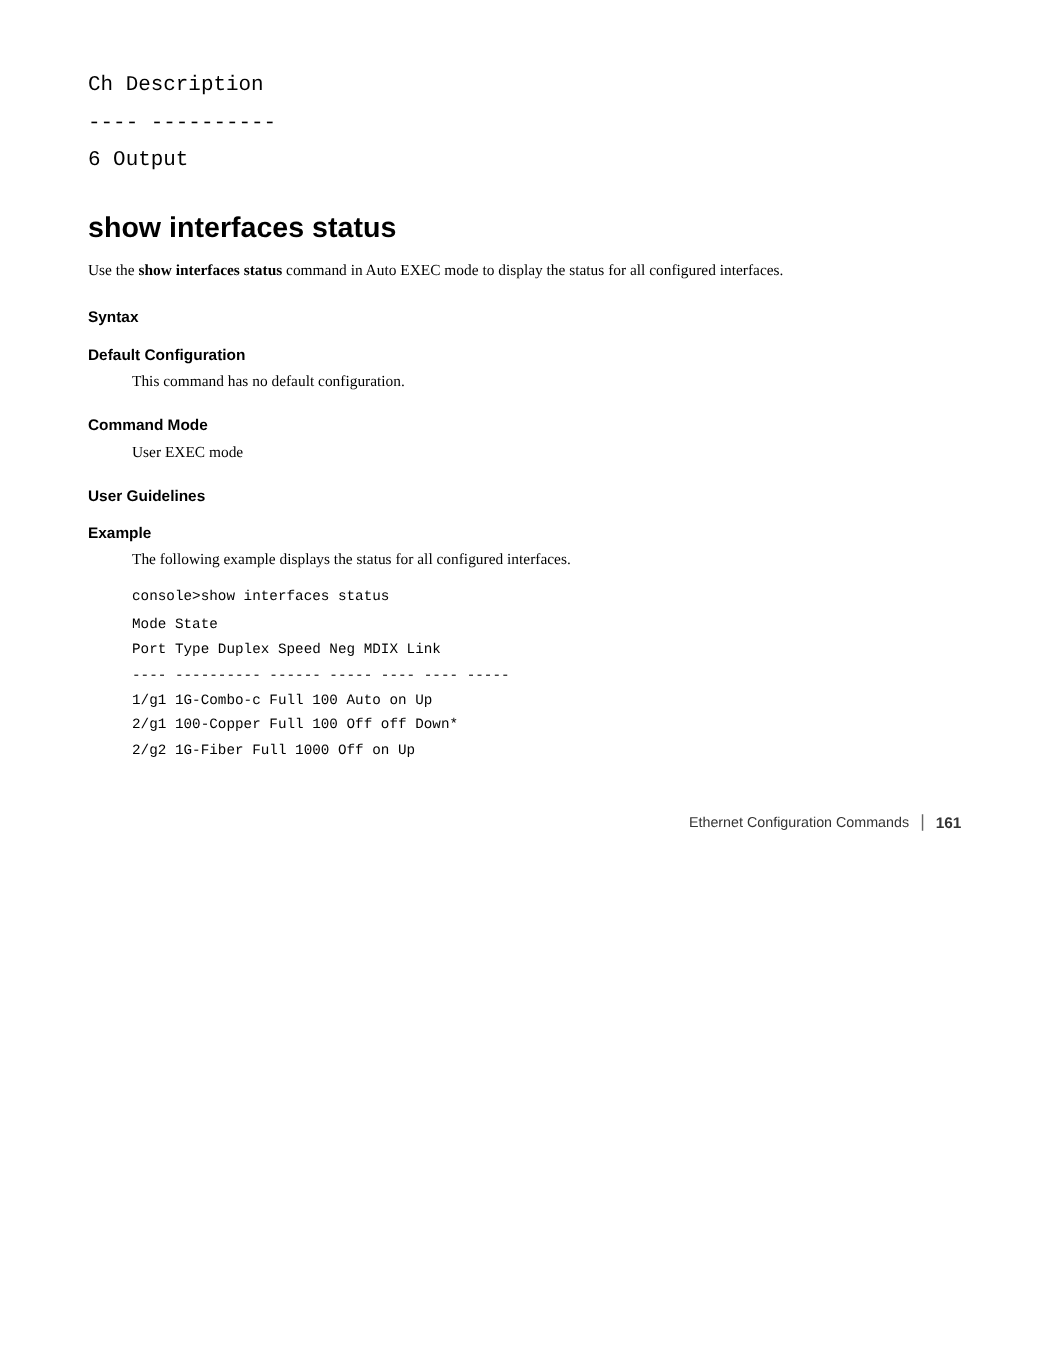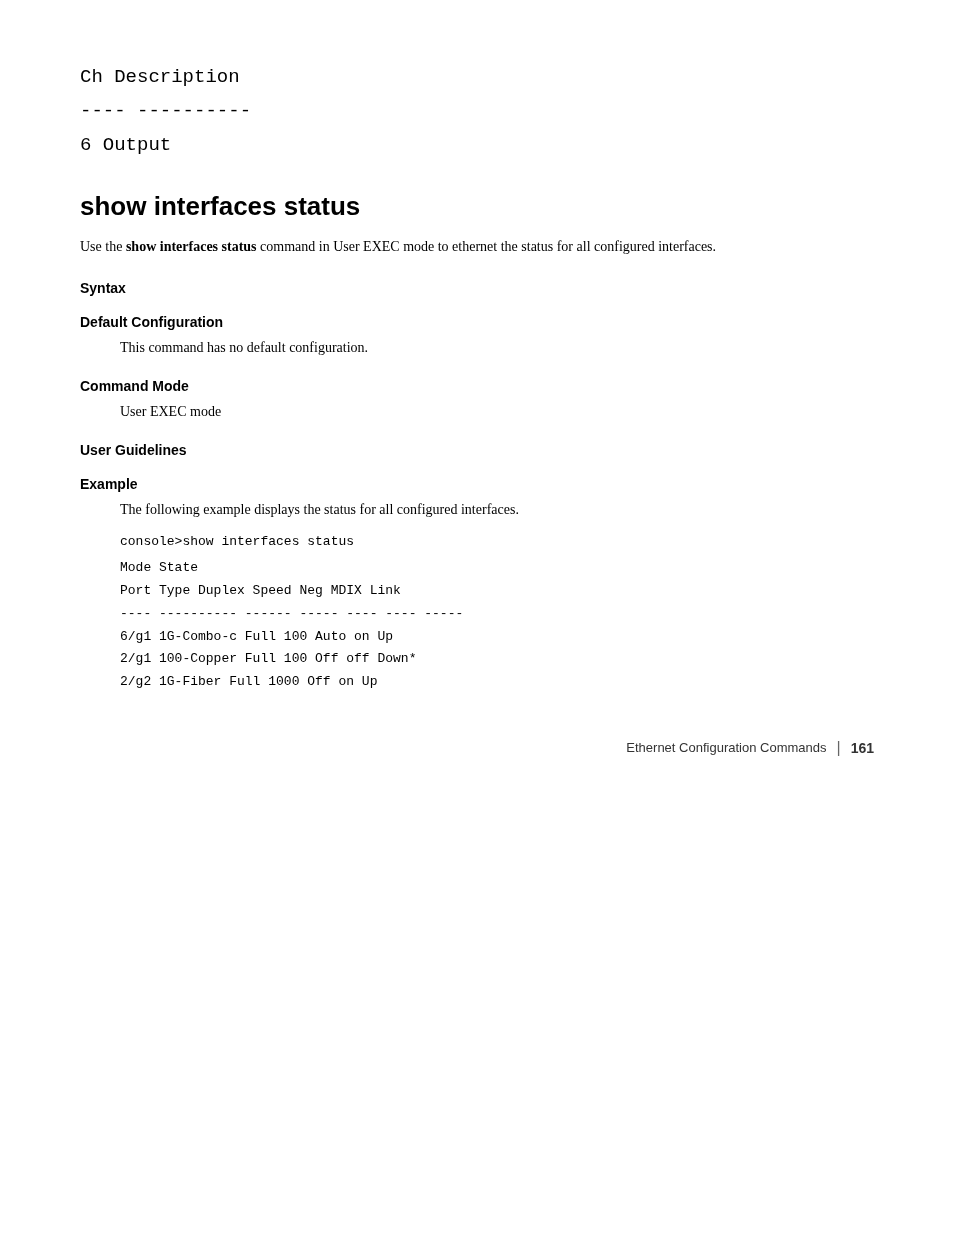--- a/index.html
+++ b/index.html
@@ -115,21 +115,21 @@
 
   <div class="top-code-block">
     <div>Ch        Description</div>
     <div>----      ----------</div>
     <div>6         Output</div>
   </div>
 
   <div class="section-title">show interfaces status</div>
 
   <p class="section-desc">
-    <span>Use the </span><strong>show interfaces status</strong><span> command in User EXEC mode to ethernet the status for all configured interfaces.</span>
+    <span>Use the </span><strong>show interfaces status</strong><span> command in Auto EXEC mode to display the status for all configured interfaces.</span>
   </p>
 
   <div class="subsection-title">Syntax</div>
   <div class="subsection-content">
   </div>
 
   <div class="subsection-title">Default Configuration</div>
   <div class="subsection-content">
     <span>This command has no default configuration.</span>
   </div>
@@ -144,21 +144,21 @@
   <div class="subsection-title">Example</div>
   <div class="subsection-content">
     <div class="example-desc" style="margin-left:0;">The following example displays the status for all configured interfaces.</div>
     <div class="code-block">
       <div>console&gt;show interfaces status</div>
     </div>
     <div class="code-table">
       <div style="padding-left: 0;">                                                                                   Mode   State</div>
       <div>Port   Type         Duplex   Speed   Neg    MDIX   Link</div>
       <div>----   ----------   ------   -----   ----   ----   -----</div>
-      <div>6/g1   1G-Combo-c   Full     100     Auto   on     Up</div>
+      <div>1/g1   1G-Combo-c   Full     100     Auto   on     Up</div>
       <div>2/g1   100-Copper   Full     100     Off    off    Down*</div>
       <div>2/g2   1G-Fiber     Full     1000    Off    on     Up</div>
       <br>
     </div>
   </div>
 
   <div class="footer">
     <span class="footer-text">Ethernet Configuration Commands</span>
     <span class="footer-divider">|</span>
     <span class="footer-page">161</span>

